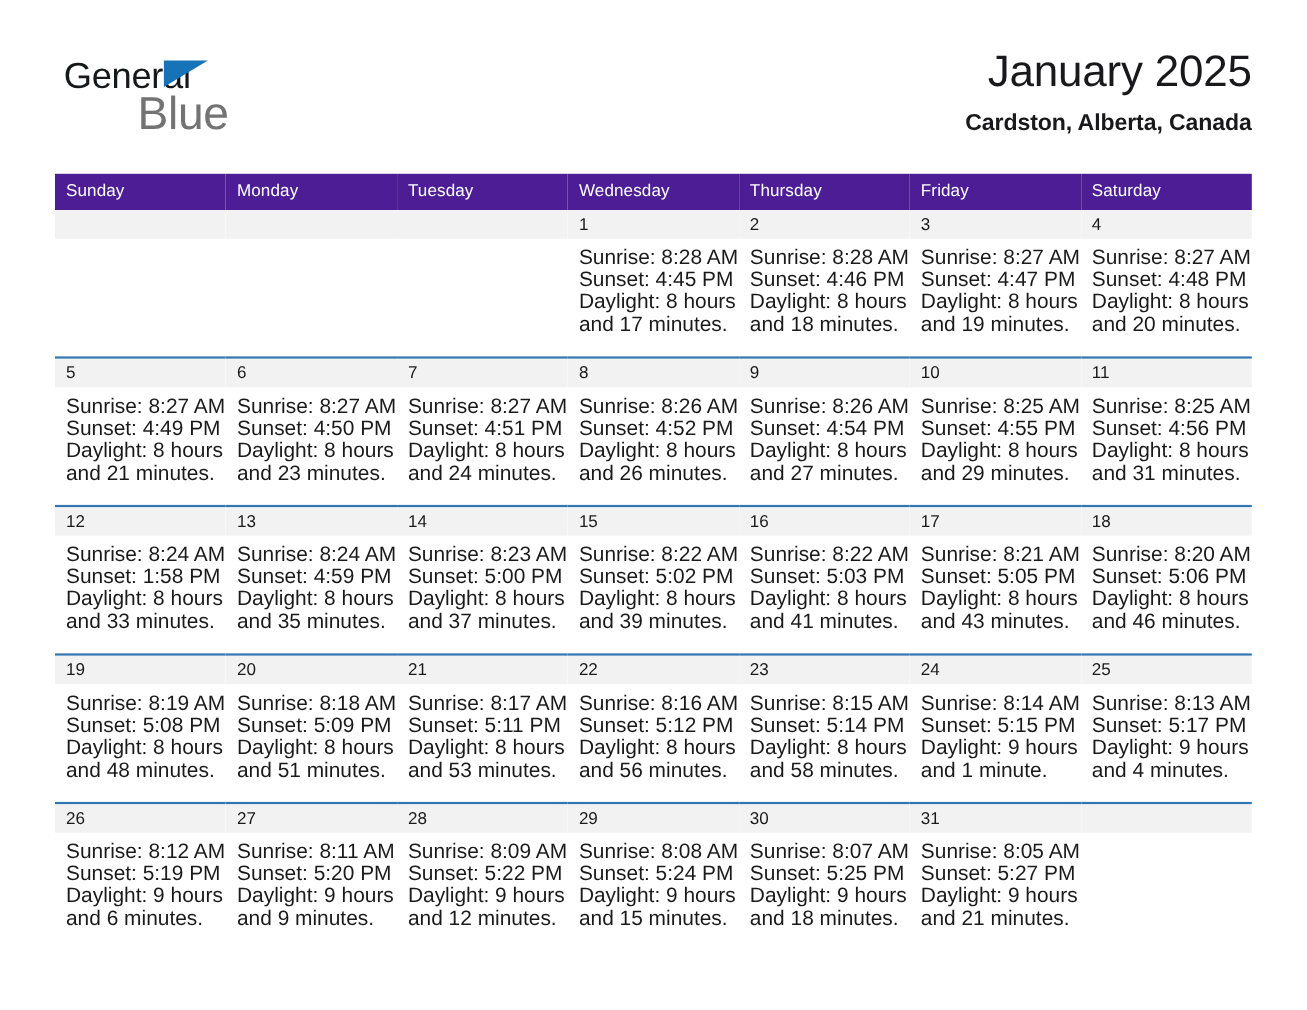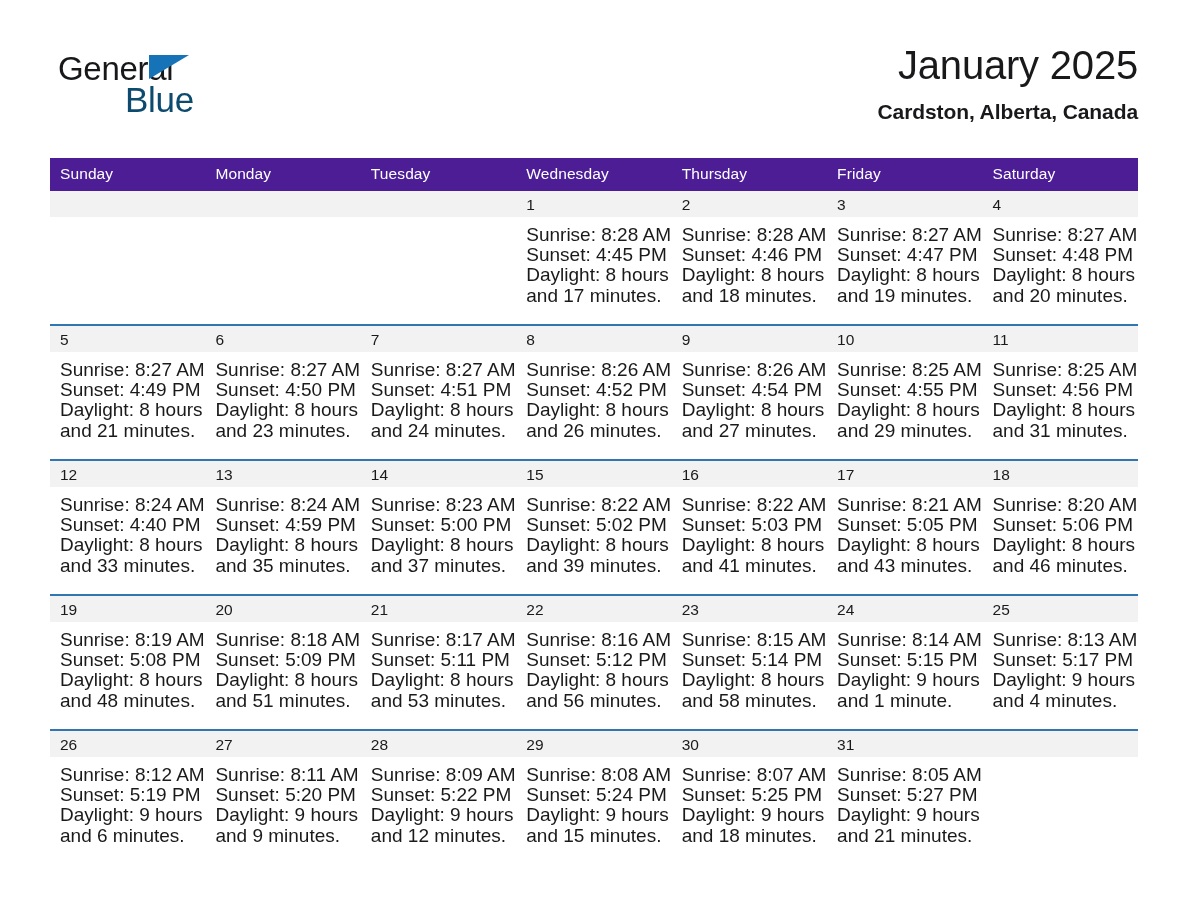--- a/index.html
+++ b/index.html
@@ -53,22 +53,22 @@
     top: 11px;
     width: 0;
     height: 0;
     border-left: 40px solid #1773b8;
     border-bottom: 24px solid transparent;
   }
   .logo-blue {
     position: absolute;
     left: 75px;
     top: 38px;
-    font-size: 35px;
-    color: #0c4a6e;
+    font-size: 42px;
+    color: #737373;
     letter-spacing: -0.3px;
     font-family: "Liberation Sans", sans-serif;
   }
   .title-block {
     text-align: right;
     padding-top: 0px;
   }
   .month-title {
     font-size: 40px;
     font-weight: normal;
@@ -277,21 +277,21 @@
               <div>Daylight: 8 hours</div>
               <div>and 31 minutes.</div>
             </div>
           </td>
         </tr>
         <tr class="week-row">
           <td>
             <div class="daynum-band">12</div>
             <div class="cell-body">
               <div>Sunrise: 8:24 AM</div>
-              <div>Sunset: 4:40 PM</div>
+              <div>Sunset: 1:58 PM</div>
               <div>Daylight: 8 hours</div>
               <div>and 33 minutes.</div>
             </div>
           </td>
           <td>
             <div class="daynum-band">13</div>
             <div class="cell-body">
               <div>Sunrise: 8:24 AM</div>
               <div>Sunset: 4:59 PM</div>
               <div>Daylight: 8 hours</div>

